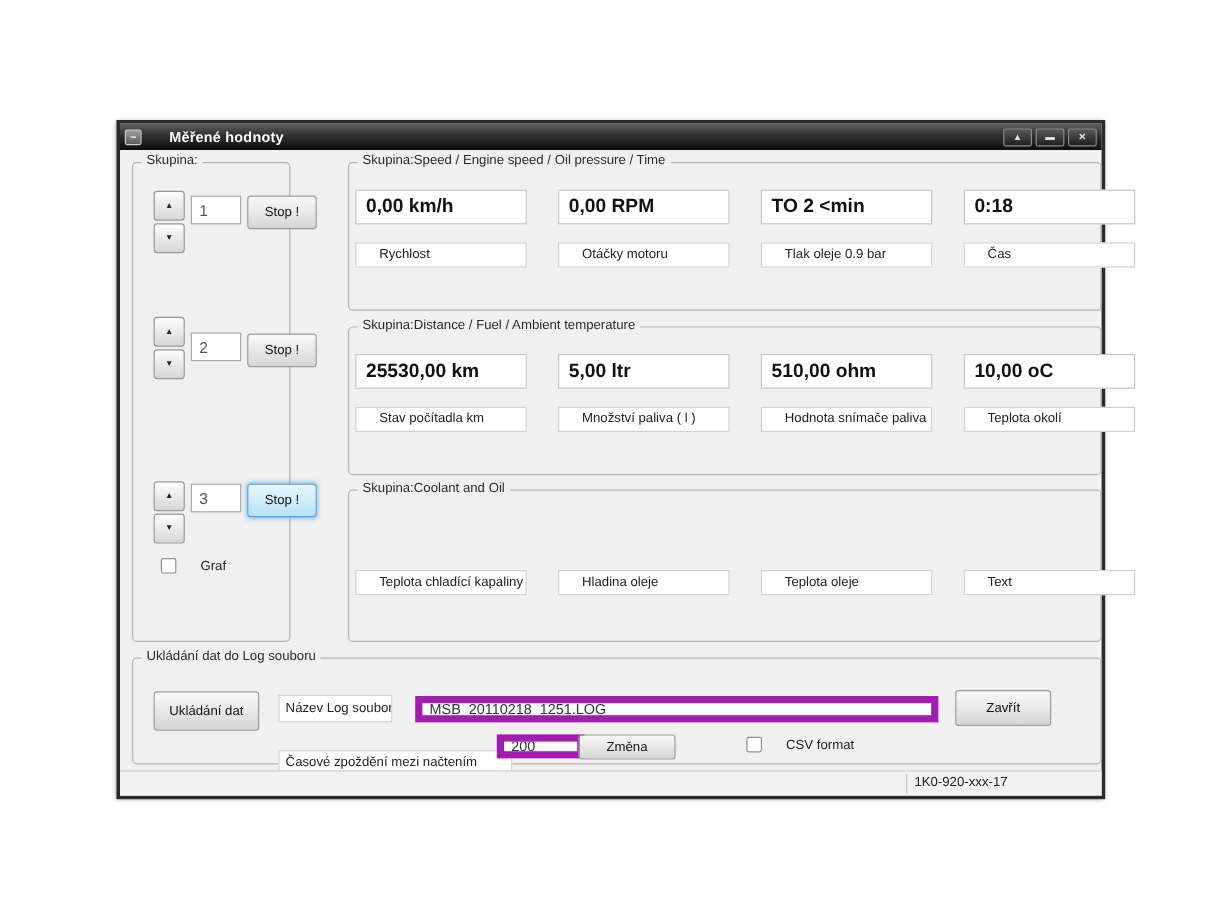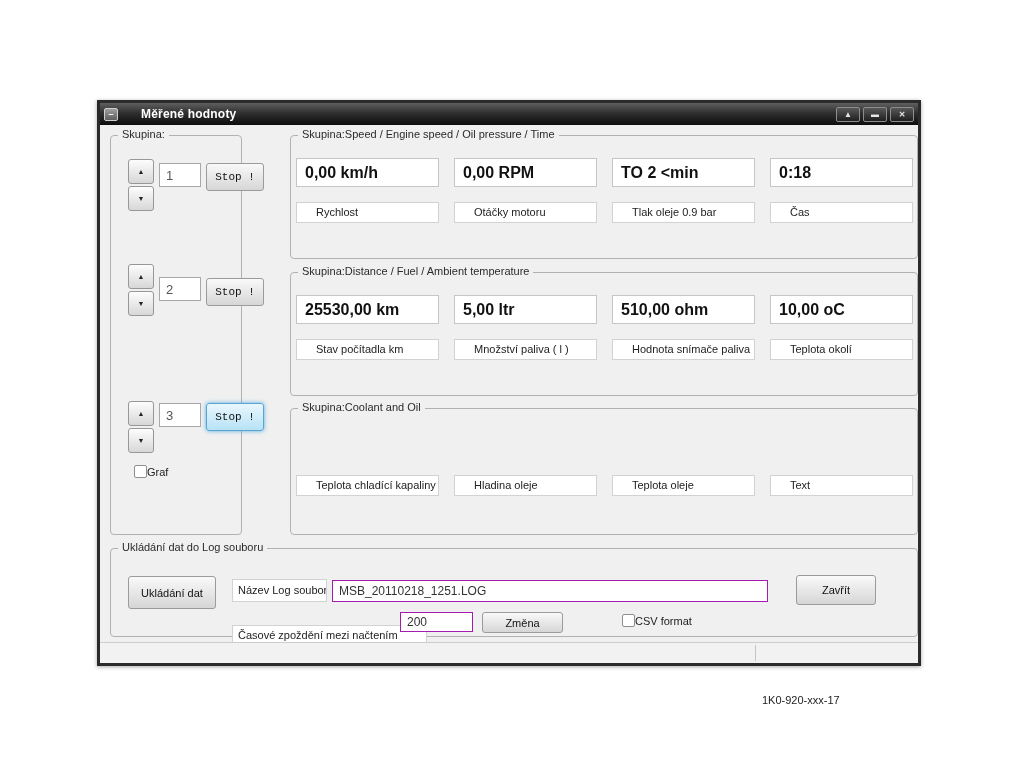--- a/index.html
+++ b/index.html
@@ -34,42 +34,42 @@
   
   .gbox { position:absolute; border:1px solid #b2b2b2; border-radius:4px; }
   .gbox .legend {
     position:absolute; top:-8px; left:7px; background:#f0f0f0; padding:0 4px;
     font-size:11px; color:#2b2b2b; white-space:nowrap;
   }
 
   
   .spin { position:absolute; width:26px; height:25px; background:linear-gradient(#fdfdfd,#d7d7d7); border:1px solid #979797; border-radius:3px; font-size:7px; color:#222; text-align:center; line-height:23px; }
   .numfield { position:absolute; width:42px; height:24px; border:1px solid #a8a8a8; background:#fff; font-size:13px; padding-left:6px; color:#555; font-family:"Liberation Sans",sans-serif; }
-  .stopbtn { position:absolute; width:58px; height:28px; background:linear-gradient(#f9f9f9,#d6d6d6); border:1px solid #9b9b9b; border-radius:3px; font-size:11px; color:#111; font-family:Liberation Mono, monospace; }
+  .stopbtn { position:absolute; width:58px; height:28px; background:linear-gradient(#f9f9f9,#d6d6d6); border:1px solid #9b9b9b; border-radius:3px; font-size:11px; color:#111; font-family:Liberation Sans, sans-serif; }
   .stopbtn.active { background:linear-gradient(#e9f7fe,#b7e2f6); border:1px solid #5aa4cf; box-shadow:0 0 4px rgba(70,170,230,.9); }
-  .checkrow { position:absolute; display:flex; align-items:center; gap:0; }
+  .checkrow { position:absolute; display:flex; align-items:center; gap:20px; }
   .checkbox { width:13px; height:13px; background:#fff; border:1px solid #8f8f8f; border-radius:2px; }
   .checklabel { font-size:11px; color:#222; }
 
   
-  .vrow, .lrow { position:absolute; left:5px; display:flex; gap:15px; }
+  .vrow, .lrow { position:absolute; left:5px; display:flex; gap:26px; }
   .vrow { top:22px; }
   .lrow { top:66px; }
   .vbox { width:143px; height:29px; background:#fff; border:1px solid #c6c6c6; font-size:16px; font-weight:bold; color:#111; line-height:27px; padding-left:8px; white-space:nowrap; overflow:hidden; }
   .lbox { width:143px; height:21px; background:#fff; border:1px solid #d2d2d2; font-size:11px; color:#222; line-height:19px; padding-left:19px; white-space:nowrap; overflow:hidden; }
 
   
   .bigbtn { position:absolute; background:linear-gradient(#f9f9f9,#d6d6d6); border:1px solid #9b9b9b; border-radius:3px; font-size:11px; color:#111; font-family:"Liberation Sans",sans-serif; }
   .fldlabel { position:absolute; background:#fff; border:1px solid #d2d2d2; font-size:11px; color:#222; padding-left:5px; white-space:nowrap; overflow:hidden; }
-  .txtfield { position:absolute; background:#fff; border:1px solid #a21caf; font-size:12px; color:#333; padding-left:6px; font-family:"Liberation Sans",sans-serif; }
+  .txtfield { position:absolute; background:#fff; border:6px solid #a21caf; font-size:12px; color:#333; padding-left:6px; font-family:"Liberation Sans",sans-serif;margin-left:14px; }
 
   
   .statusbar { position:absolute; left:0; right:0; bottom:0; height:21px; background:#f2f2f2; border-top:1px solid #cdcdcd; }
   .statussep { position:absolute; left:655px; top:2px; bottom:2px; width:1px; background:#c4c4c4; }
-  .statustext { position:absolute; left:662px; top:3px; font-size:11px; color:#222;margin-top:48px; }
+  .statustext { position:absolute; left:662px; top:3px; font-size:11px; color:#222; }
 </style>
 </head>
 <body>
 
 <div class="window">
 
   <div class="titlebar">
     <div class="sysicon">–</div>
     <div class="title">Měřené hodnoty</div>
     <div class="tbtn">▲</div>

